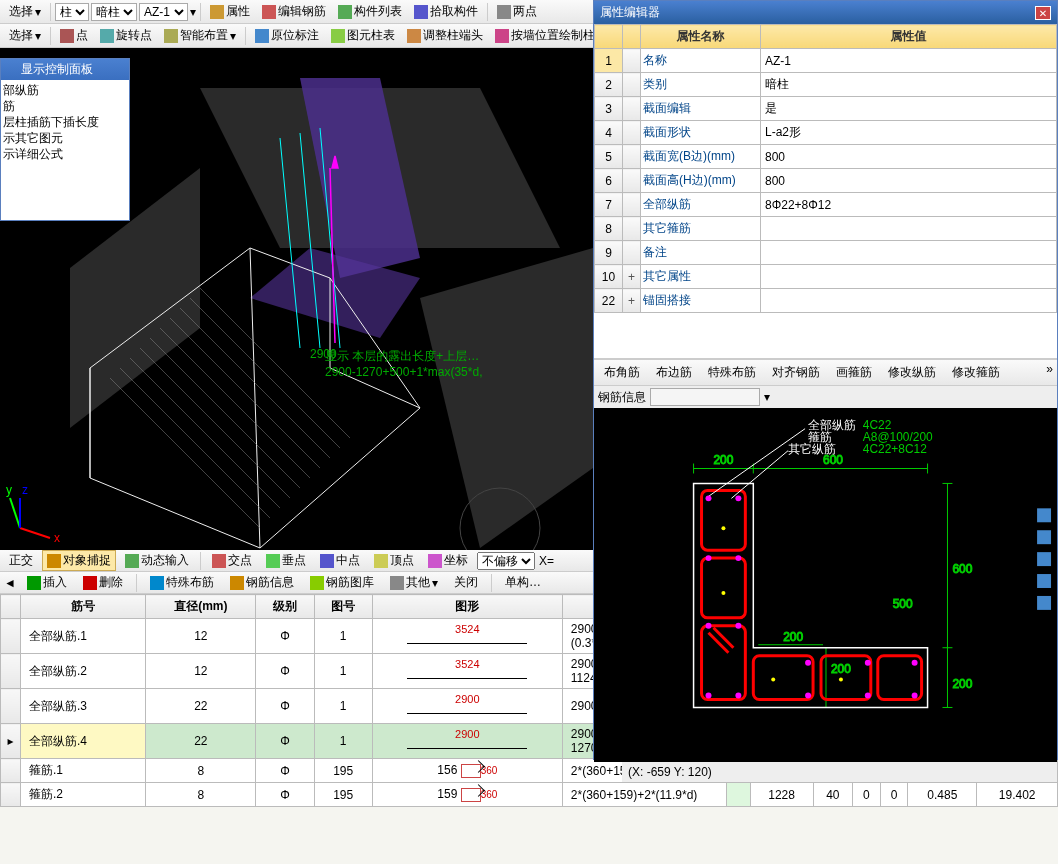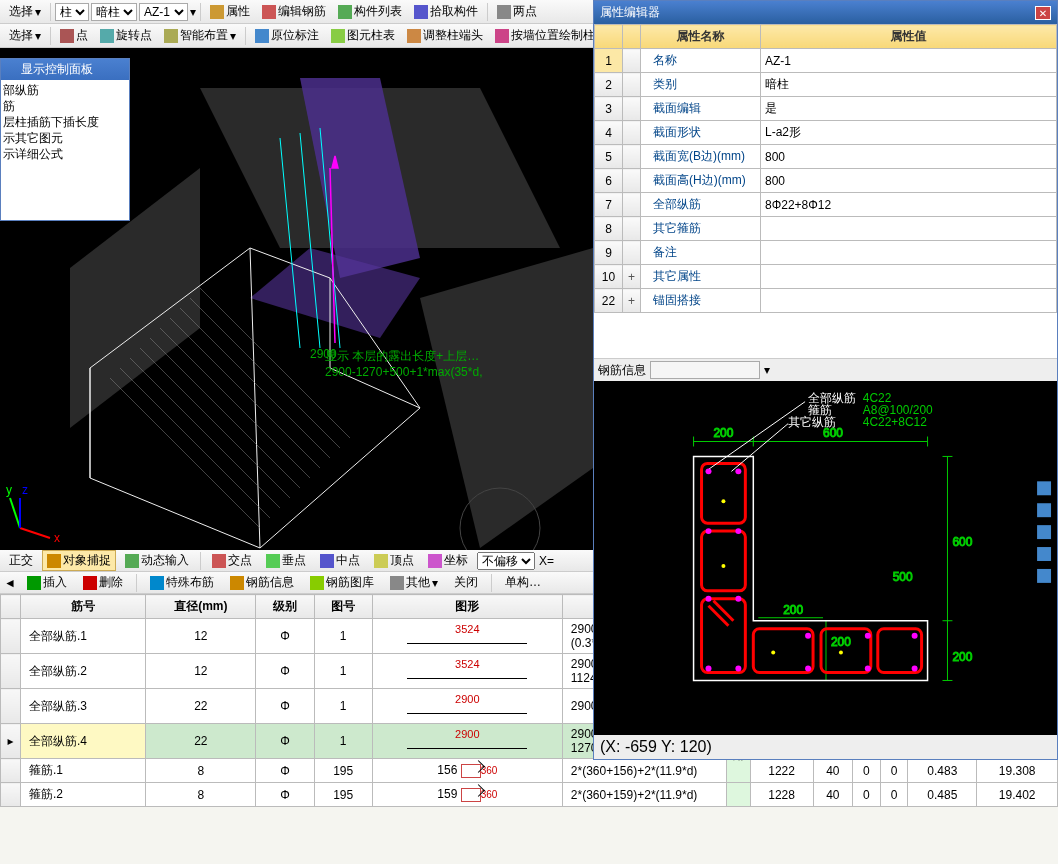--- a/index.html
+++ b/index.html
@@ -44,32 +44,32 @@
   
   
   .prop-panel { position: absolute; top: 0; left: 593px; width: 465px; height: 760px; background: #f0f0f0; border: 1px solid #5a7fbe; z-index: 10; }
   .prop-panel .title { background: linear-gradient(#4a80d0,#2a5fa0); color: #fff; padding: 3px 6px; display: flex; justify-content: space-between; align-items: center; }
   .prop-panel .close { width: 16px; height: 14px; background: #c44; color: #fff; text-align: center; line-height: 14px; cursor: pointer; border: 1px solid #fff; font-size: 10px; }
   .prop-grid { background: #fff; }
   .prop-grid table { width: 100%; }
   .prop-grid th { background: linear-gradient(#fde9a8,#f8d878); color: #333; }
   .prop-grid td.rn { width: 28px; background: linear-gradient(#fafafa,#e8e8e8); text-align: center; }
   .prop-grid td.plus { width: 18px; background: linear-gradient(#fafafa,#e8e8e8); text-align: center; color: #555; }
-  .prop-grid td.pname { color: #048; text-align: left; padding-left: 12px; }
+  .prop-grid td.pname { color: #048; text-align: left; padding-left: 2px; }
   .prop-grid td.pval { text-align: left; padding-left: 4px; }
   
   
   .tab-bar { display: flex; background: linear-gradient(#fafafa,#e8e8e8); border-top: 1px solid #ccc; border-bottom: 1px solid #ccc; padding: 2px 4px; gap: 4px; }
   .tab-bar .tab { padding: 2px 6px; cursor: pointer; }
   .tab-bar .expand { margin-left: auto; cursor: pointer; }
   .info-bar { display: flex; align-items: center; padding: 2px 4px; background: #eee; gap: 4px; }
   .info-bar input { width: 110px; border: 1px solid #aaa; background: #f5f5f5; height: 18px; }
   .section-view { background: #000; height: 354px; position: relative; }
   .section-view svg { width: 100%; height: 100%; }
-  .coord-bar { background: #eee; padding: 3px 6px; font-size: 16px; }
+  .coord-bar { background: #eee; padding: 3px 6px; font-size: 12px; margin-left: 28px; }
   
   .boxglyph { display:inline-block; width:20px; height:14px; border:1px solid #c44; position:relative; vertical-align:middle; }
   .boxglyph::after { content:""; position:absolute; right:-3px; top:-3px; width:8px; height:8px; border-top:1px solid #000; border-right:1px solid #000; transform:rotate(45deg); }
 </style>
 </head>
 <body>
 
 <div class="top-toolbar">
   <span class="tb-btn"><span>选择</span> ▾</span>
   <span class="tb-sep"></span>
@@ -442,20 +442,30 @@
             <td class="rn">22</td>
             <td class="plus">+</td>
             <td class="pname">锚固搭接</td>
             <td class="pval"></td>
           </tr>
     </tbody>
       </table>
   </div>
   <div style="height:46px;background:#fff;border-bottom:1px solid #ccc"></div>
 
+  <div class="tab-bar">
+    <span class="tab">布角筋</span>
+    <span class="tab">布边筋</span>
+    <span class="tab">特殊布筋</span>
+    <span class="tab">对齐钢筋</span>
+    <span class="tab">画箍筋</span>
+    <span class="tab">修改纵筋</span>
+    <span class="tab">修改箍筋</span>
+    <span class="expand">»</span>
+  </div>
   <div class="info-bar">
     <span>钢筋信息</span>
     <input disabled="" style="">
     <span>▾</span>
   </div>
 
   <div class="section-view">
     <svg viewBox="0 0 465 354">
 
       <g stroke="#0c0" stroke-width="1" fill="#0c0" font-size="11">

